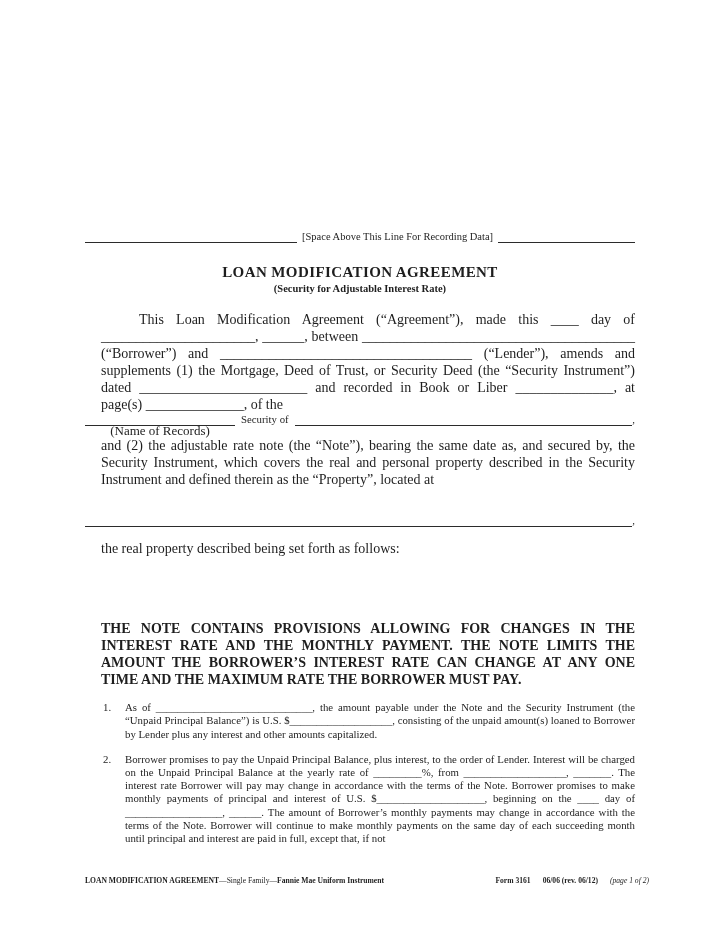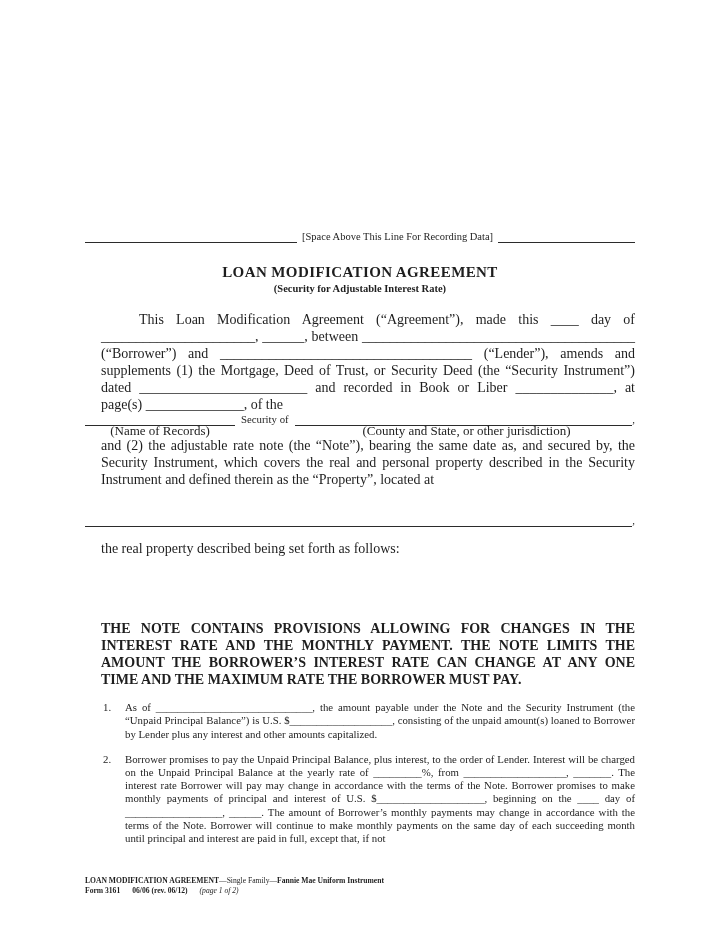--- a/index.html
+++ b/index.html
@@ -52,23 +52,23 @@
   .notice { margin-top: 63px; font-weight: bold; }
 
   .para4 { margin-top: 22px; }
 
   .list-item { display: flex; margin-top: 13px; padding-left: 18px; font-size: 10.8px; line-height: 13.2px; }
   .list-item + .list-item { margin-top: 12px; }
   .num { width: 22px; flex: 0 0 22px; }
   .item-text { flex: 1; text-align: justify; }
 
   .footer {
-    position: absolute; left: 85px; right: 101px; top: 876px;
-    display: flex; justify-content: space-between; align-items: flex-start;
-    font-size: 7.6px; line-height: 10px; white-space: nowrap; flex-direction: column;
+    position: absolute; left: 85px; right: 71px; top: 876px;
+    display: flex; justify-content: space-between; align-items: flex-end;
+    font-size: 7.6px; line-height: 10px; white-space: nowrap;
   }
   .f-left b, .f-right b { font-weight: bold; }
   .f-right .sp { margin-left: 12px; }
 </style>
 </head>
 <body>
 
 <div class="page">
 
   <div class="recording-row">
@@ -83,21 +83,20 @@
   <p class="para para1 indent justify">This Loan Modification Agreement (“Agreement”), made this ____ day of ______________________, ______, between _______________________________________ (“Borrower”) and ____________________________________ (“Lender”), amends and supplements (1) the Mortgage, Deed of Trust, or Security Deed (the “Security Instrument”) dated ________________________ and recorded in Book or Liber ______________, at page(s) ______________, of the</p>
 
   <div class="records-row">
     <span class="blank w150"></span>
     <span class="records-label">Security of</span>
     <span class="blank grow"></span>
     <span>,</span>
   </div>
   <div class="captions-row">
     <span class="cap1">(Name of Records)</span>
-    <span class="cap2">(County and State, or other jurisdiction)</span>
   </div>
 
   <p class="para para2 justify">and (2) the adjustable rate note (the “Note”), bearing the same date as, and secured by, the Security Instrument, which covers the real and personal property described in the Security Instrument and defined therein as the “Property”, located at</p>
 
   <div class="property-line">
     <span class="blank grow"></span>
     <span>,</span>
   </div>
 
   <p class="para para3">the real property described being set forth as follows:</p>

